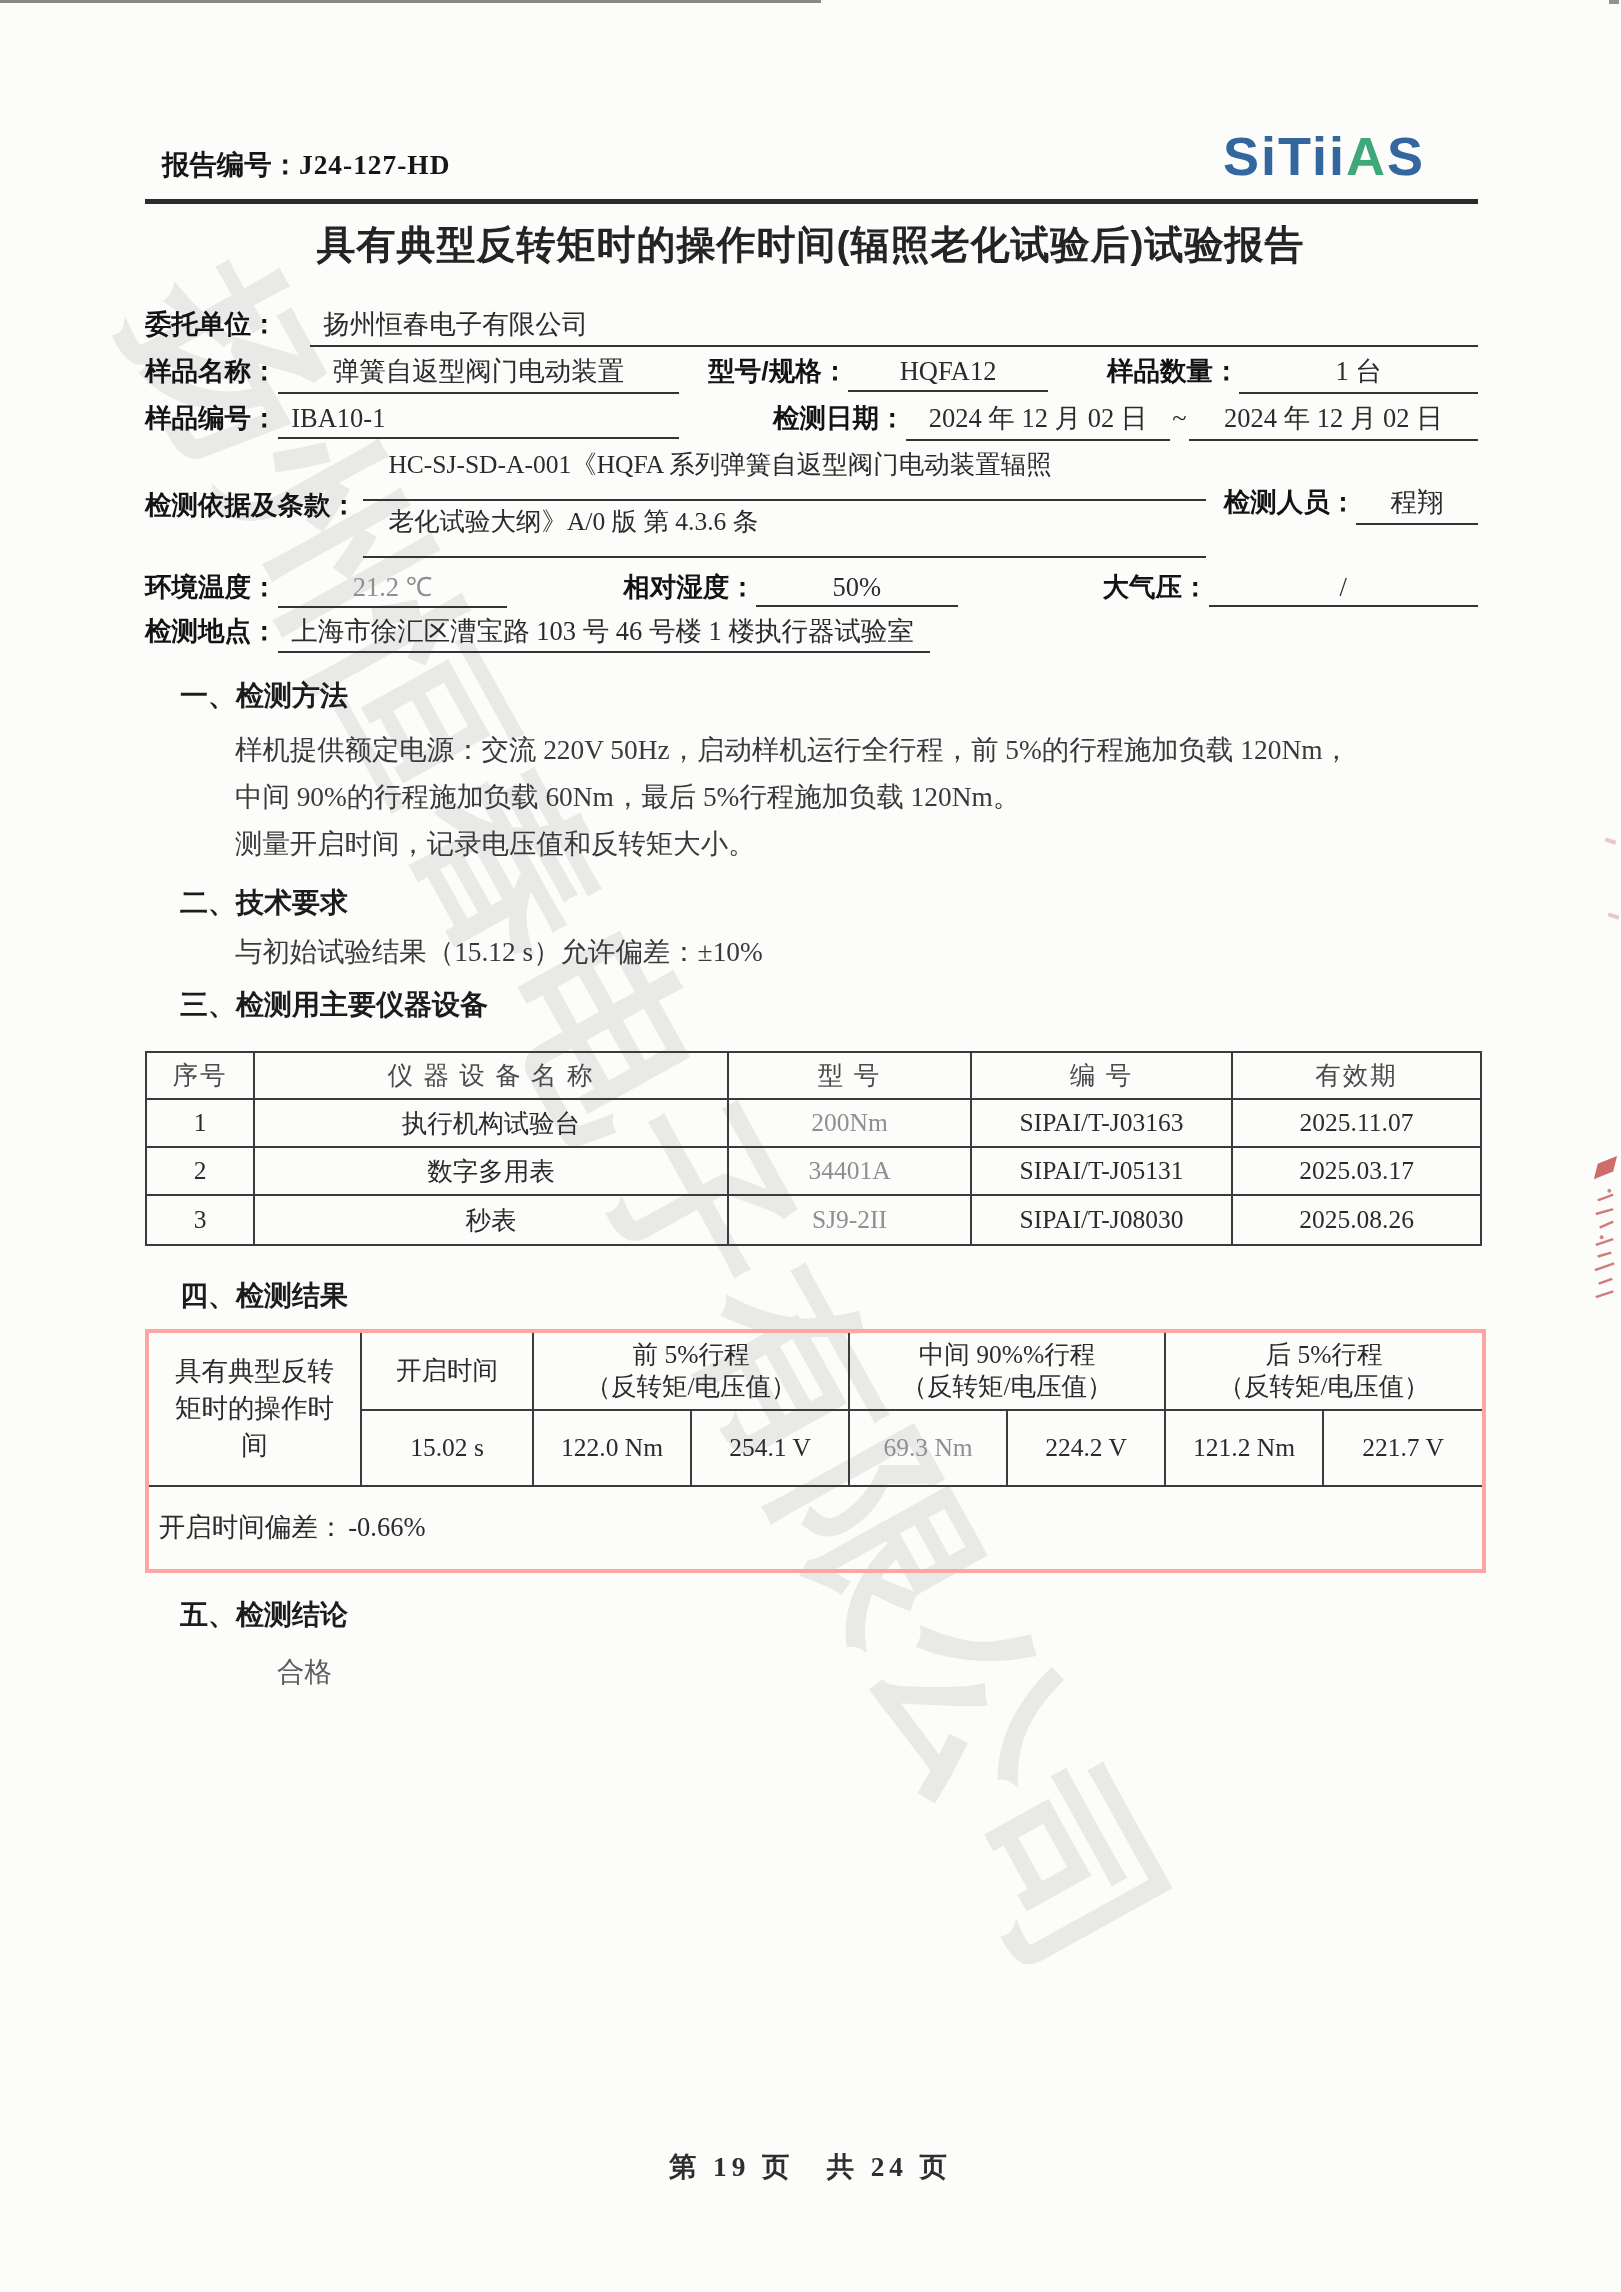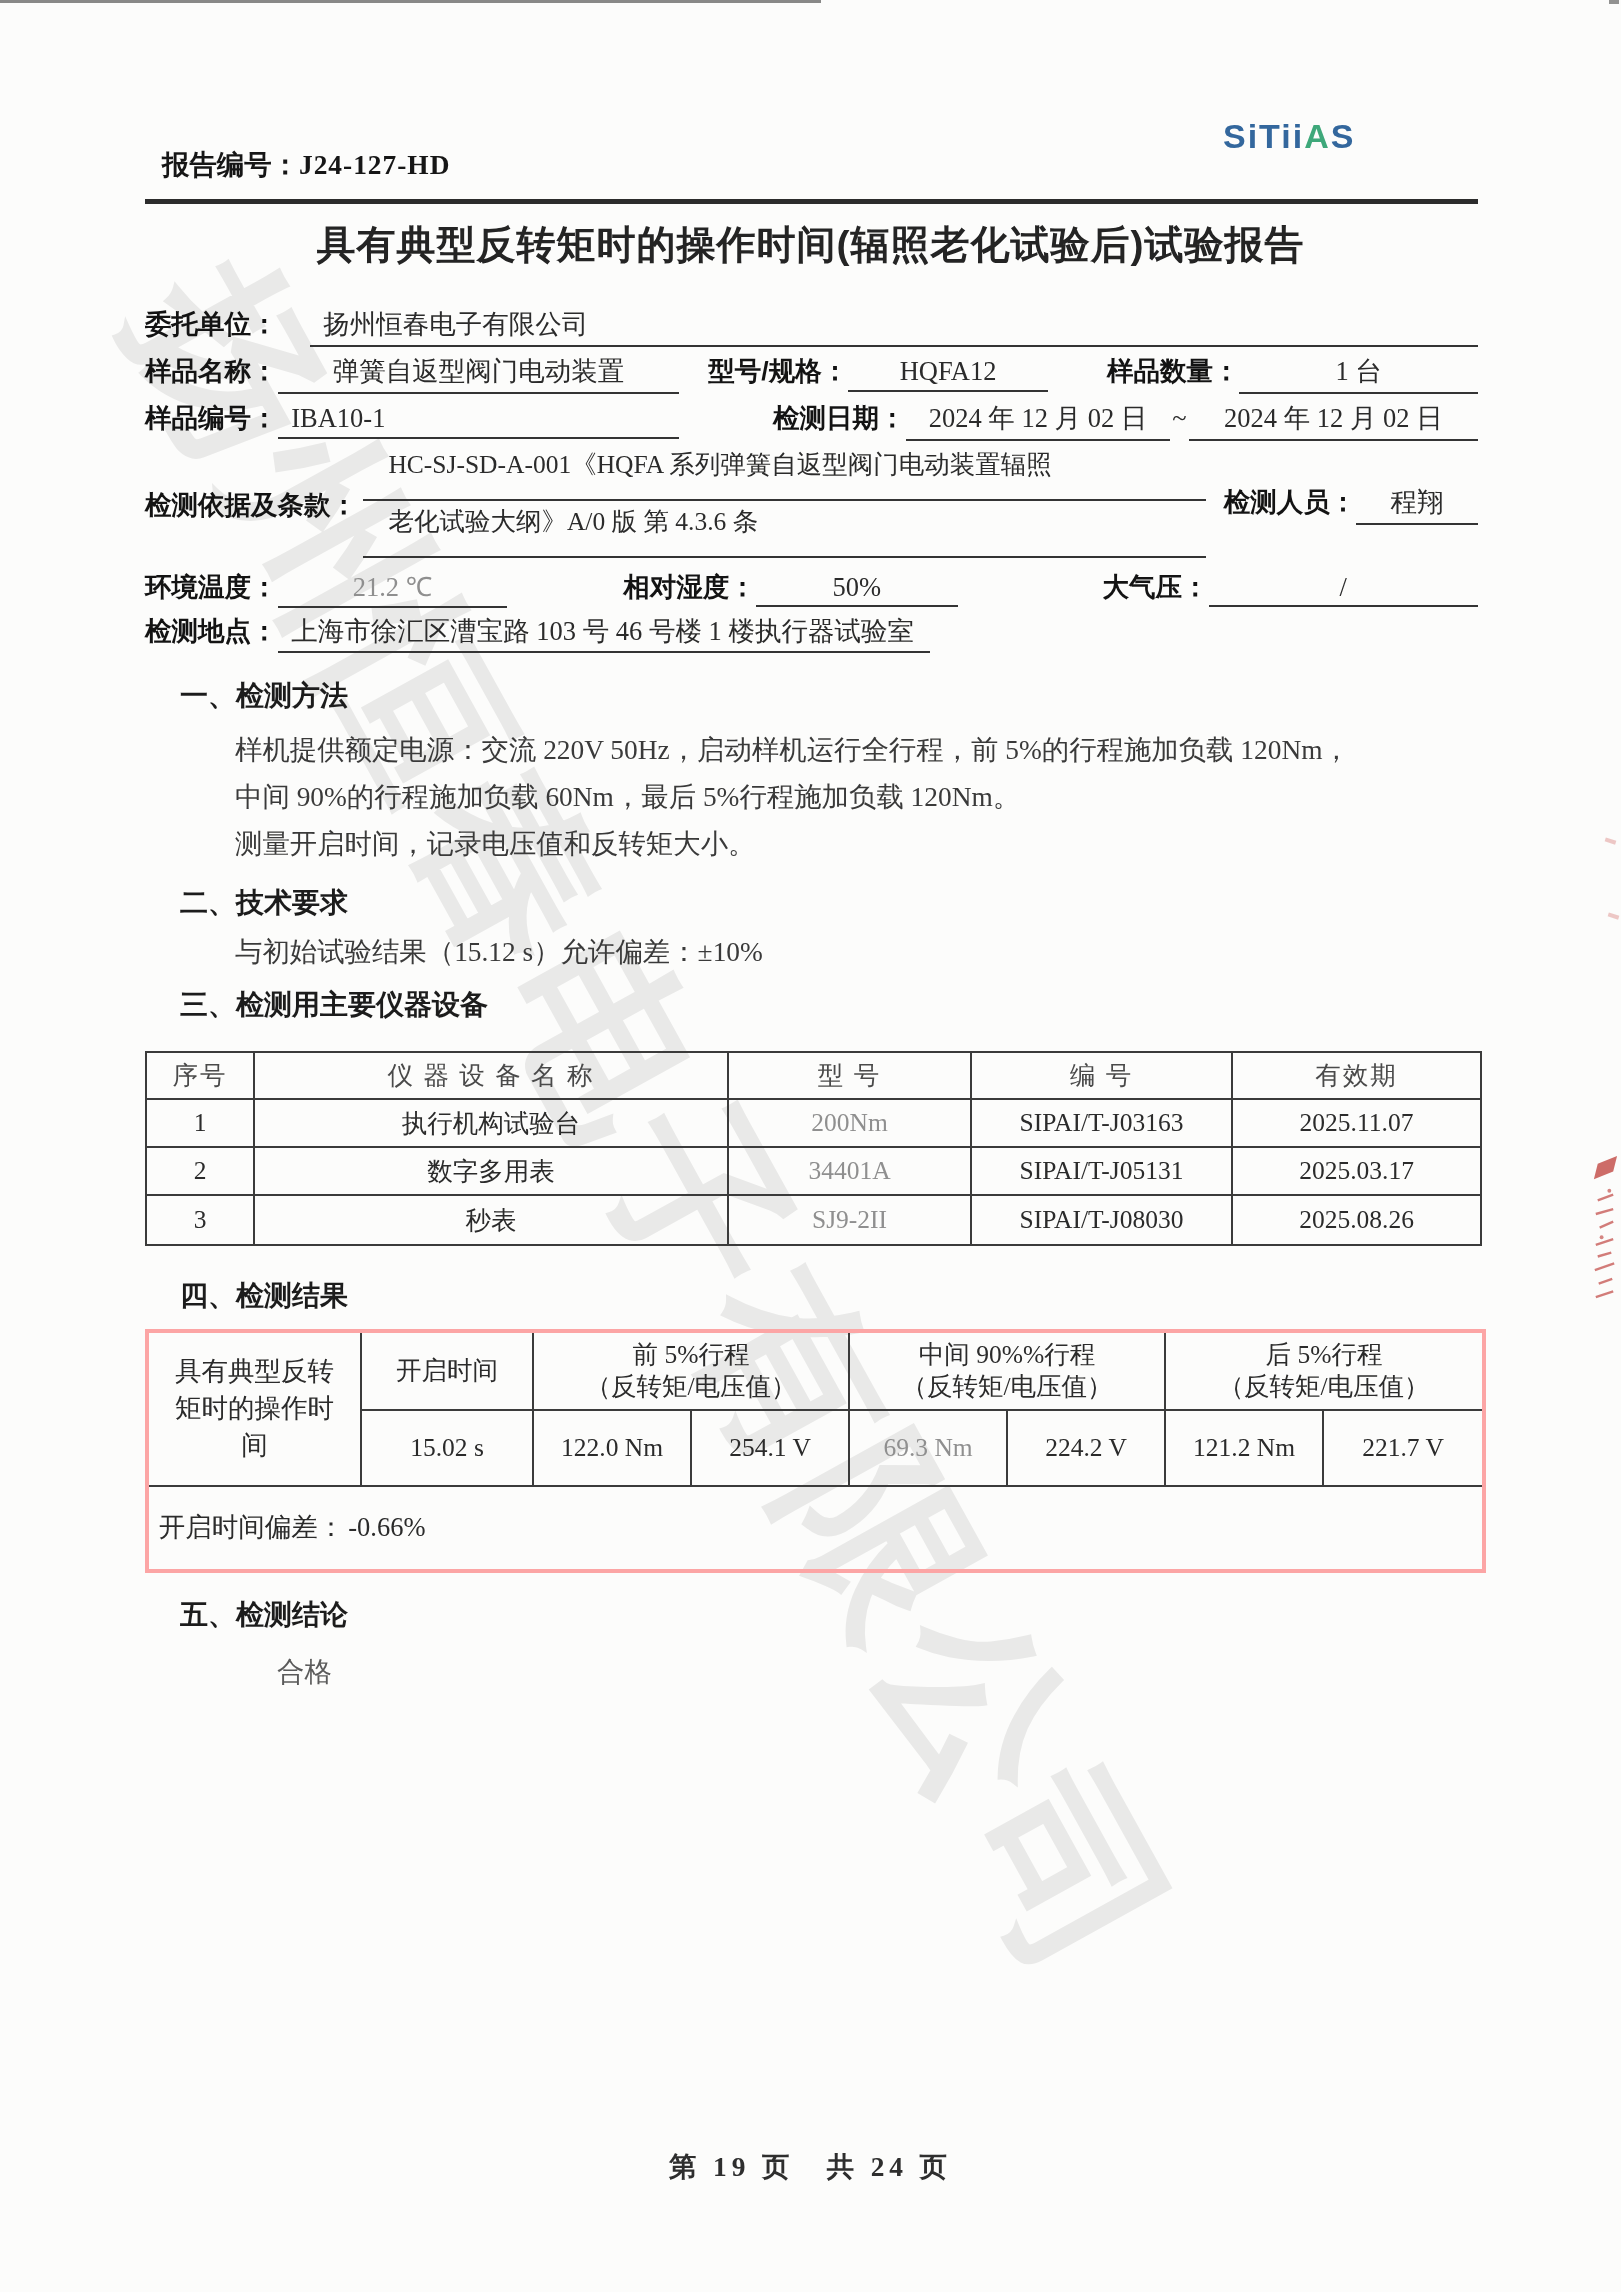--- a/index.html
+++ b/index.html
@@ -15,22 +15,22 @@
     font-size:186px; letter-spacing:5.9px; white-space:nowrap;
     color:rgba(125,125,125,0.15);
     transform:rotate(61deg); transform-origin:0 0;
     z-index:0; pointer-events:none;
   }
   .content { position:relative; z-index:1; }
   
   .report-no { position:absolute; left:162px; top:147px; font-size:27.4px;
     font-family:"Liberation Sans", sans-serif; font-weight:700; color:#161616; }
   .report-no .val { font-family:"Liberation Serif", serif; font-weight:700; letter-spacing:1px; }
-  .logo { position:absolute; left:1223px; top:119px; font-family:"Liberation Sans", sans-serif;
-    font-weight:800; font-size:34px; letter-spacing:2px; line-height:1; }
+  .logo { position:absolute; left:1223px; top:129px; font-family:"Liberation Sans", sans-serif;
+    font-weight:800; font-size:54px; letter-spacing:2px; line-height:1; }
   .lg-blue { color:#33679d; } .lg-green { color:#3ea87a; }
   .header-rule { position:absolute; left:145px; top:199px; width:1333px; height:4.9px; background:#2c2c2c; }
   .title { position:absolute; left:0; top:218px; width:100%; text-align:center;
     font-family:"Liberation Sans", sans-serif; font-weight:700; font-size:39px; color:#242424; letter-spacing:1px; }
   
   .info { position:absolute; left:145px; top:306px; width:1333px; font-size:26.5px; }
   .irow { display:flex; align-items:baseline; }
   .lab { font-family:"Liberation Sans", sans-serif; font-weight:700; color:#131313; flex:none; white-space:nowrap; }
   .u { display:inline-block; border-bottom:2px solid #343434; text-align:center;
        padding:0 3.9px 2.9px 3.9px; white-space:nowrap; }

